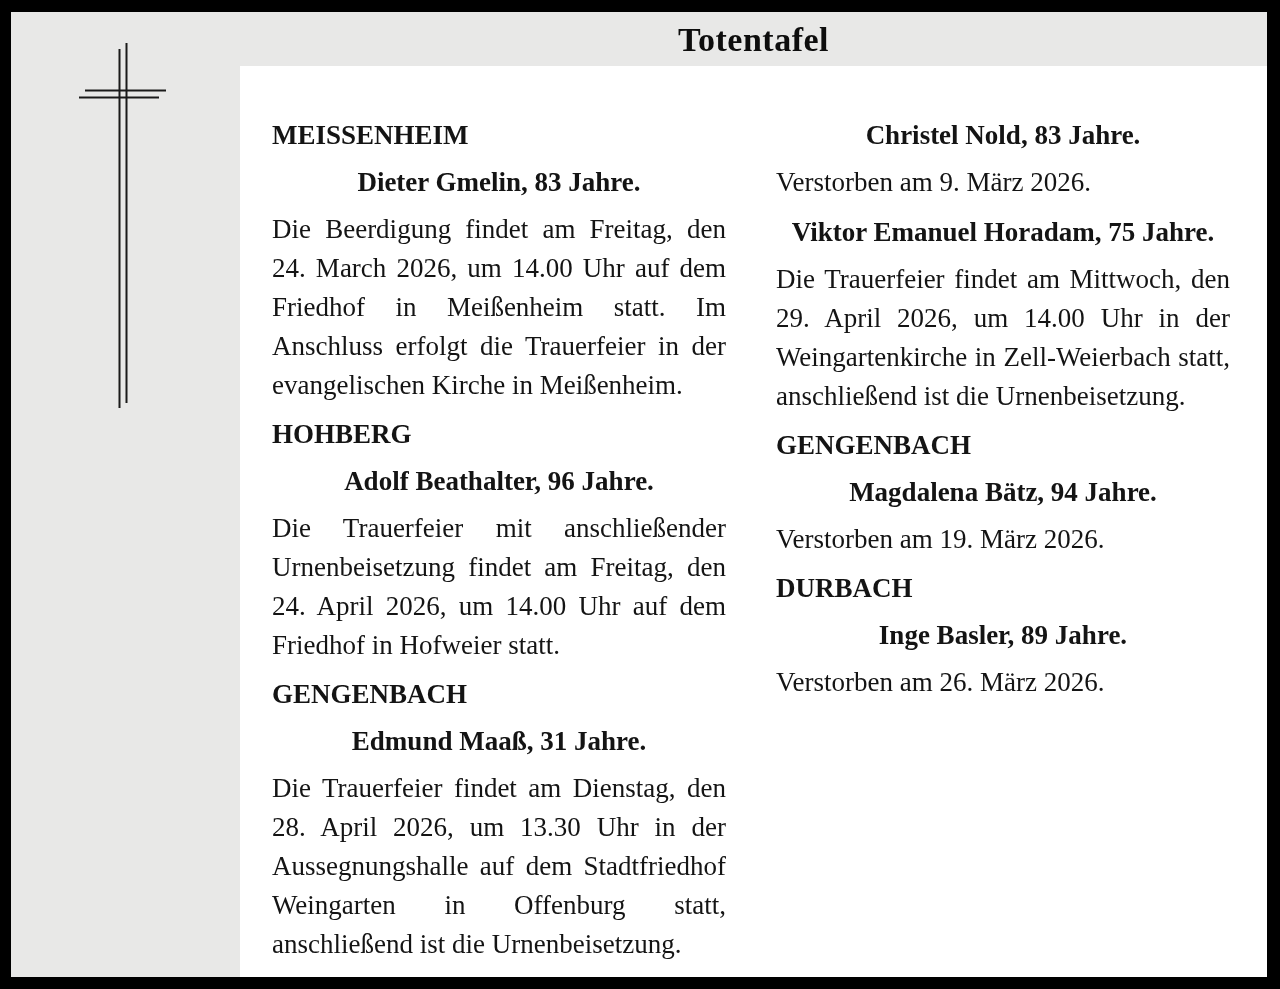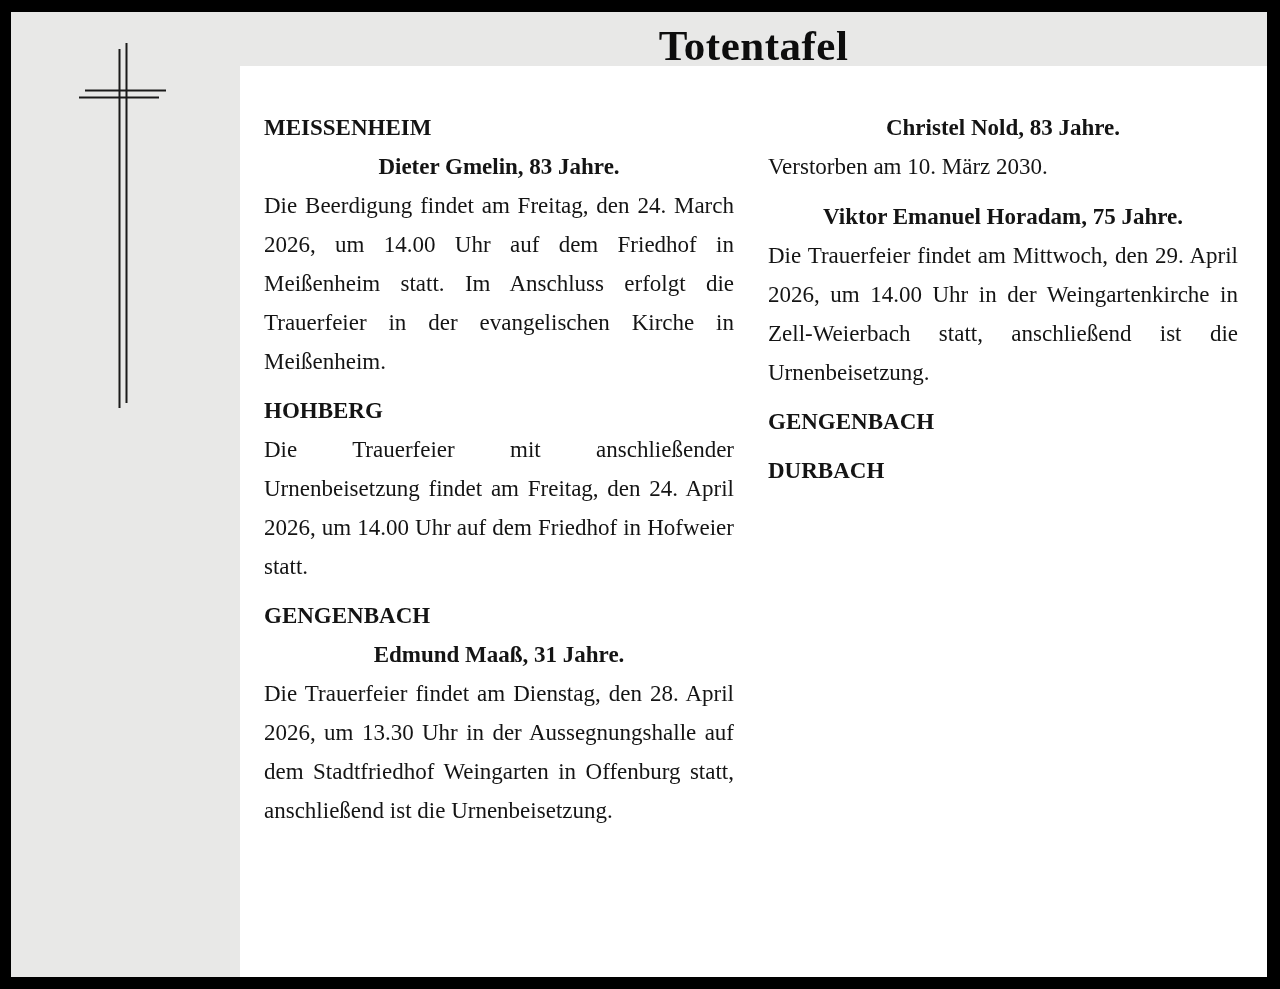--- a/index.html
+++ b/index.html
@@ -19,40 +19,40 @@
   .cross {
     position: absolute;
     left: 68px; top: 31px;
     width: 88px; height: 366px;
   }
   .title {
     position: absolute;
     left: 229px; right: 0; top: 9px;
     margin: 0;
     text-align: center;
-    font-size: 43px;
+    font-size: 34px;
     font-weight: 700;
     color: #0d0d0d;
     letter-spacing: 0.5px;
   }
   .panel {
     position: absolute;
     left: 229px; top: 54px; right: 0; bottom: 0;
     background: #ffffff;
   }
   .content {
     position: absolute;
     left: 24px; right: 29px; top: 42px; bottom: 0;
     display: flex;
     gap: 34px;
   }
   .col { flex: 1 1 0; min-width: 0; color: #141414; }
   .sec + .sec { margin-top: 10px; }
   .entry + .entry { margin-top: 11px; }
-  .city, .name, .details { margin: 0; font-size: 23px; line-height: 39px; }
+  .city, .name, .details { margin: 8px; font-size: 27px; line-height: 39px; }
   .city  { font-weight: 700; white-space: nowrap; }
   .name  { font-weight: 700; white-space: nowrap; text-align: center; }
   .details {
     font-weight: 400;
     text-align: justify;
     hyphens: manual;
     -webkit-hyphens: manual;
   }
 </style>
 </head>
@@ -78,50 +78,59 @@
             <h2 class="city">MEISSENHEIM</h2>
             <article class="entry">
               <h3 class="name">Dieter Gmelin, 83 Jahre.</h3>
               <p class="details">Die Beerdigung findet am Freitag, den 24. March 2026, um 14.00 Uhr auf dem Friedhof in Meißenheim statt. Im Anschluss erfolgt die Trauerfeier in der evangelischen Kirche in Meißen­heim.</p>
             </article>
           </section>
 
           <section class="sec">
             <h2 class="city">HOHBERG</h2>
             <article class="entry">
+              <h3 class="name">Adolf Beathalter, 96 Jahre.</h3>
               <p class="details">Die Trauerfeier mit anschließender Urnenbeisetzung findet am Freitag, den 24. April 2026, um 14.00 Uhr auf dem Friedhof in Hofweier statt.</p>
             </article>
           </section>
 
           <section class="sec">
             <h2 class="city">GENGENBACH</h2>
             <article class="entry">
               <h3 class="name">Edmund Maaß, 31 Jahre.</h3>
               <p class="details">Die Trauerfeier findet am Dienstag, den 28. April 2026, um 13.30 Uhr in der Aussegnungshalle auf dem Stadt­friedhof Weingarten in Offenburg statt, anschließend ist die Urnenbeisetzung.</p>
             </article>
           </section>
         </div>
 
         <div class="col">
           <section class="sec">
             <article class="entry">
               <h3 class="name">Christel Nold, 83 Jahre.</h3>
-              <p class="details">Verstorben am 10. März 2030.</p>
+              <p class="details">Verstorben am 9. März 2026.</p>
             </article>
             <article class="entry">
               <h3 class="name">Viktor Emanuel Horadam, 75 Jahre.</h3>
               <p class="details">Die Trauerfeier findet am Mittwoch, den 29. April 2026, um 14.00 Uhr in der Weingartenkirche in Zell-Weierbach statt, anschließend ist die Urnenbeisetzung.</p>
             </article>
           </section>
 
           <section class="sec">
             <h2 class="city">GENGENBACH</h2>
+            <article class="entry">
+              <h3 class="name">Magdalena Bätz, 94 Jahre.</h3>
+              <p class="details">Verstorben am 19. März 2026.</p>
+            </article>
           </section>
 
           <section class="sec">
             <h2 class="city">DURBACH</h2>
+            <article class="entry">
+              <h3 class="name">Inge Basler, 89 Jahre.</h3>
+              <p class="details">Verstorben am 26. März 2026.</p>
+            </article>
           </section>
         </div>
 
       </div>
     </div>
   </div>
 </div>
 
 </body></html>

